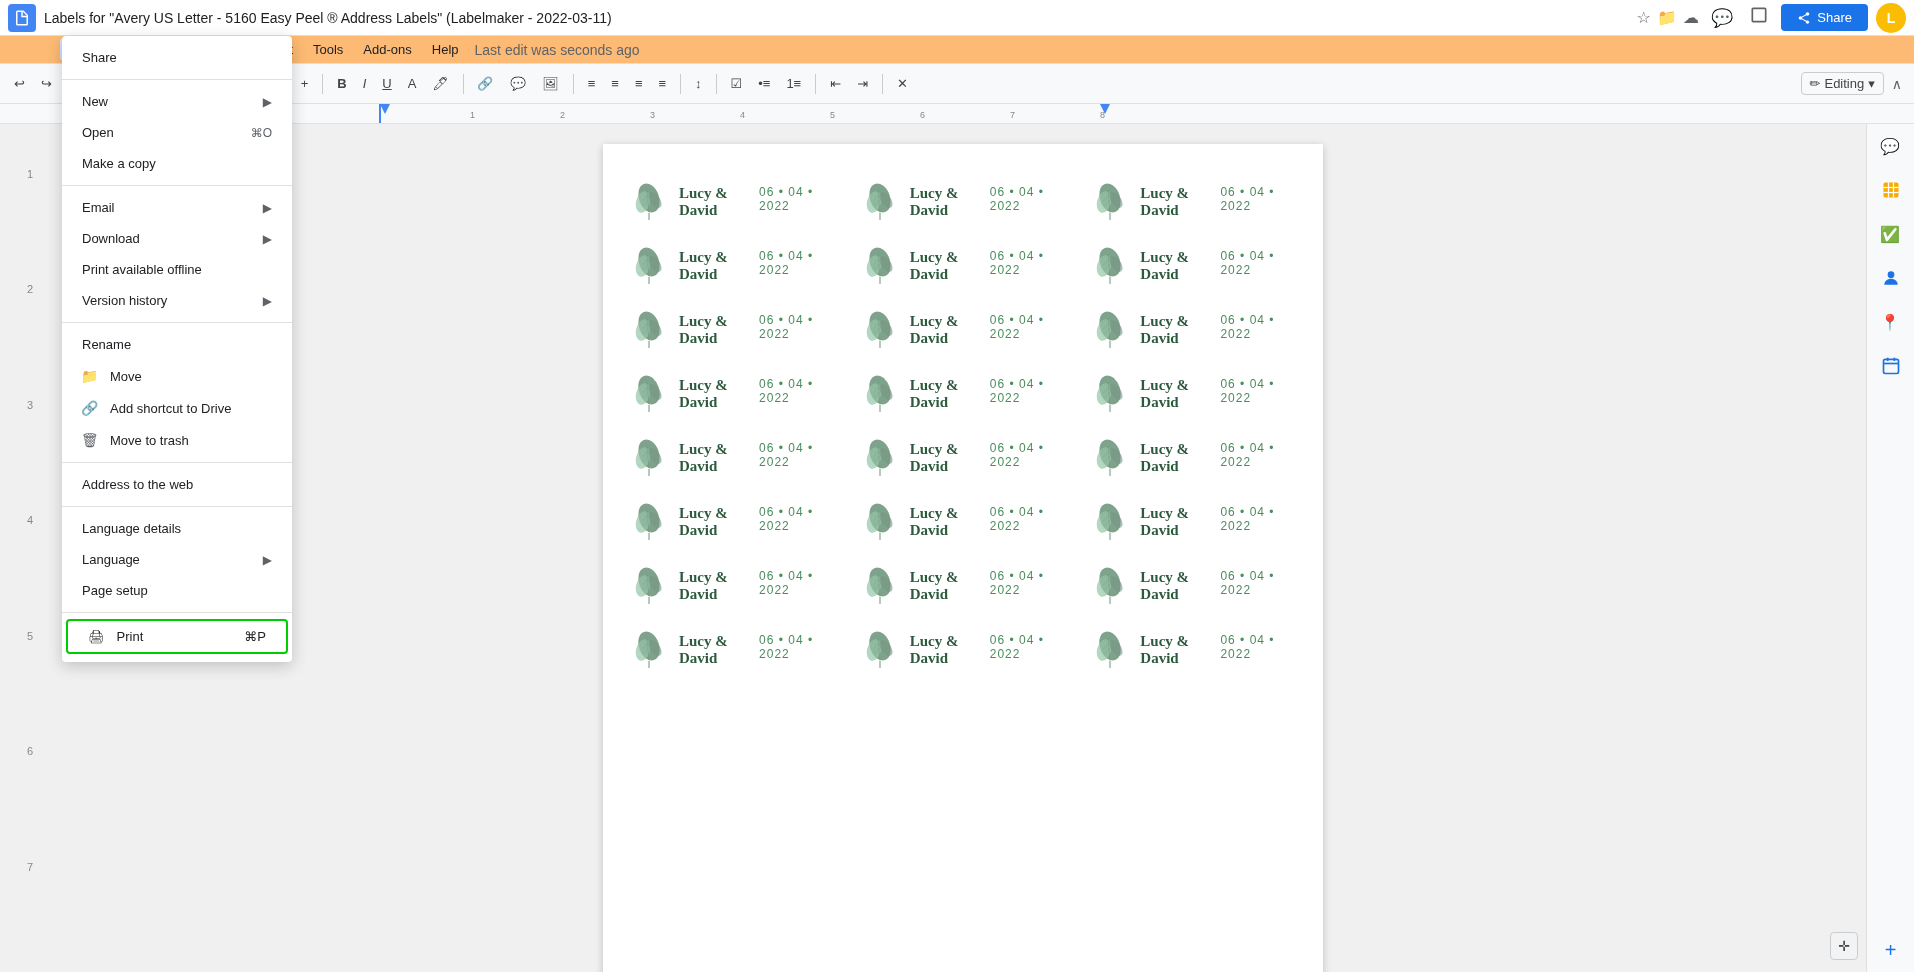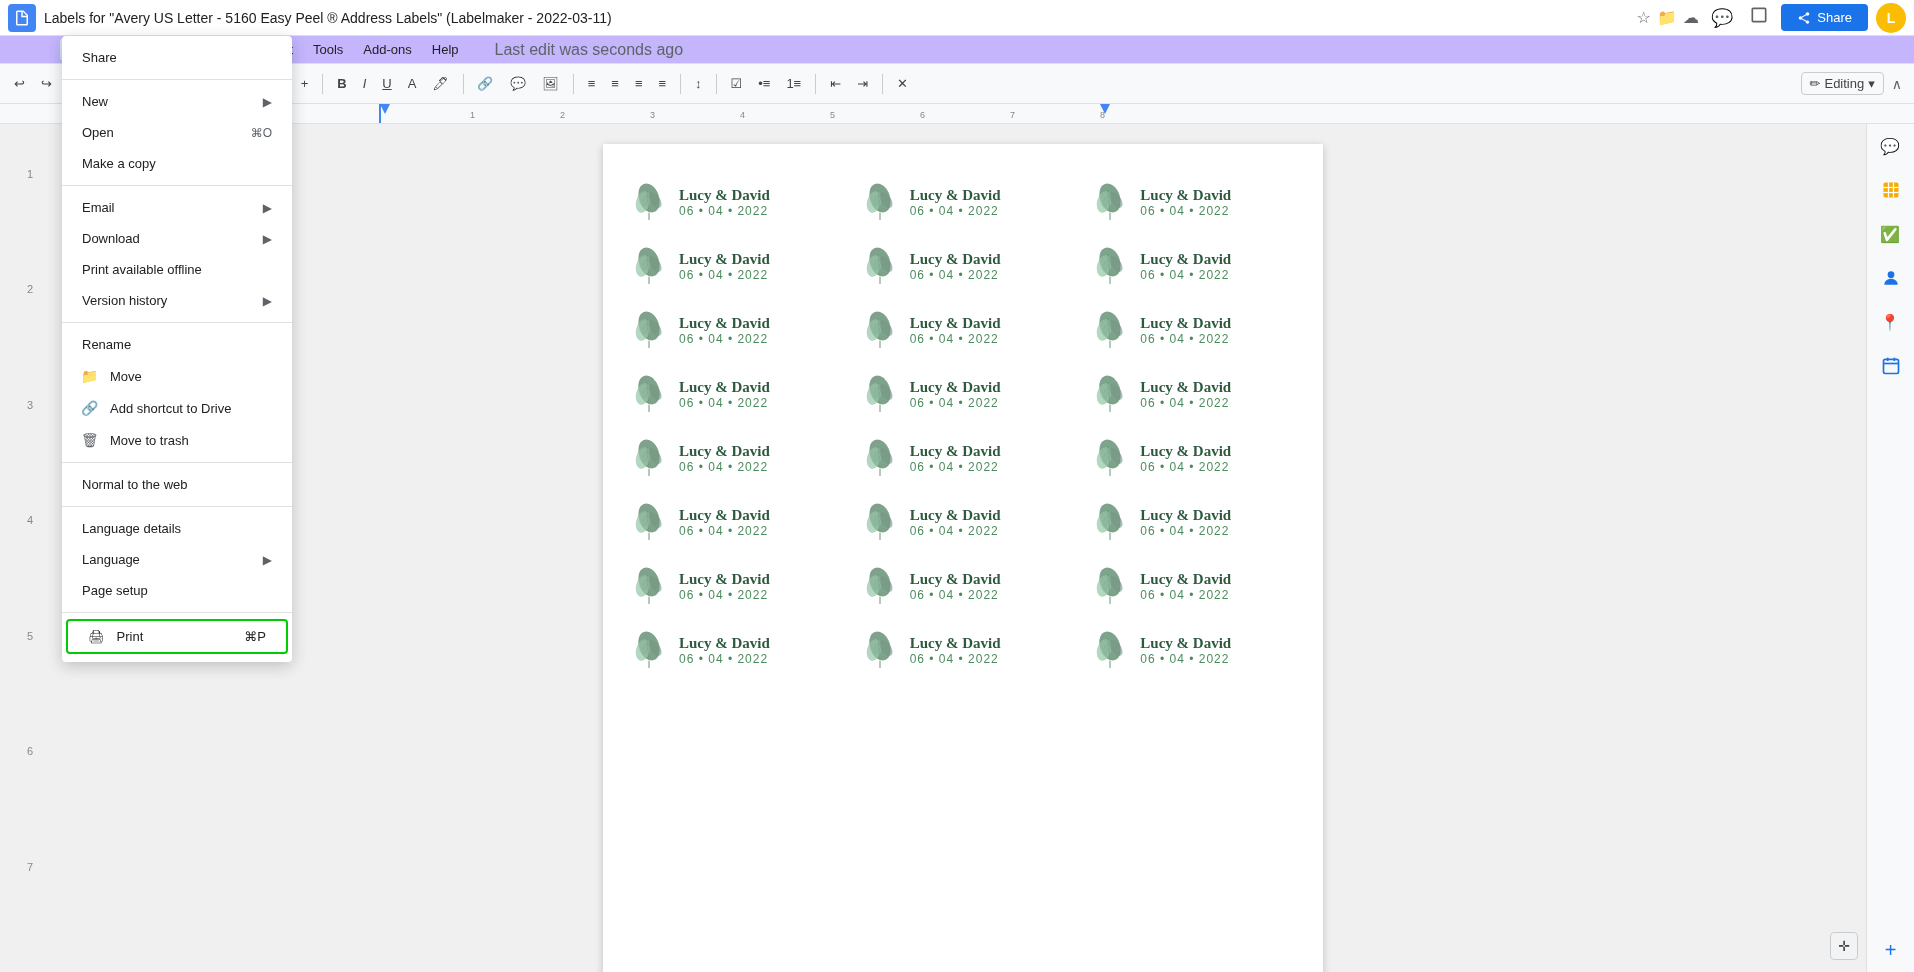--- a/index.html
+++ b/index.html
@@ -45,41 +45,41 @@
     }
     .avatar {
       width: 30px; height: 30px; border-radius: 50%;
       background: #fbbc04; display: flex; align-items: center; justify-content: center;
       font-size: 14px; color: #fff; font-weight: bold;
     }
 
     
     .menu-bar {
       height: 28px;
-      background: #c4b5fd;
+      background: #fdba74;
       display: flex;
       align-items: center;
       padding: 0 60px;
       gap: 4px;
       border-bottom: 1px solid #e0e0e0;
     }
     .menu-item {
       font-size: 13px;
       color: #202124;
       padding: 4px 8px;
       cursor: pointer;
       border-radius: 4px;
       white-space: nowrap;
     }
     .menu-item:hover, .menu-item.active {
       background: #e8f0fe;
     }
     .menu-item.active { background: #d2e3fc; }
     .last-edit {
-      font-size: 16px; color: #5f6368; margin-left: 24px;
+      font-size: 14px; color: #5f6368; margin-left: 4px;
     }
 
     
     .toolbar {
       height: 40px;
       background: #f8f9fa;
       border-bottom: 1px solid #e0e0e0;
       display: flex;
       align-items: center;
       padding: 0 8px;
@@ -167,21 +167,21 @@
       align-items: center;
       gap: 8px;
       padding: 6px 4px;
     }
     .leaf-icon {
       width: 44px; height: 44px;
       flex-shrink: 0;
     }
     .label-text-group {
       display: flex;
-      flex-direction: column;
+      flex-direction: row;
       justify-content: center;
     }
     .label-name {
       font-family: 'Georgia', serif;
       font-size: 15px;
       color: #2d5a3d;
       font-weight: bold;
     }
     .label-date {
       font-size: 12px;
@@ -950,21 +950,21 @@
   </div>
 
   <div class="dropdown-item-with-icon">
     <span class="icon-placeholder">🗑</span>
     <span>Move to trash</span>
   </div>
 
   <div class="dropdown-divider"></div>
 
   <div class="dropdown-item">
-    <span>Normal to the web</span>
+    <span>Address to the web</span>
   </div>
 
   <div class="dropdown-divider"></div>
 
   <div class="dropdown-item">
     <span>Language details</span>
   </div>
 
   <div class="dropdown-item">
     <span>Language</span>

